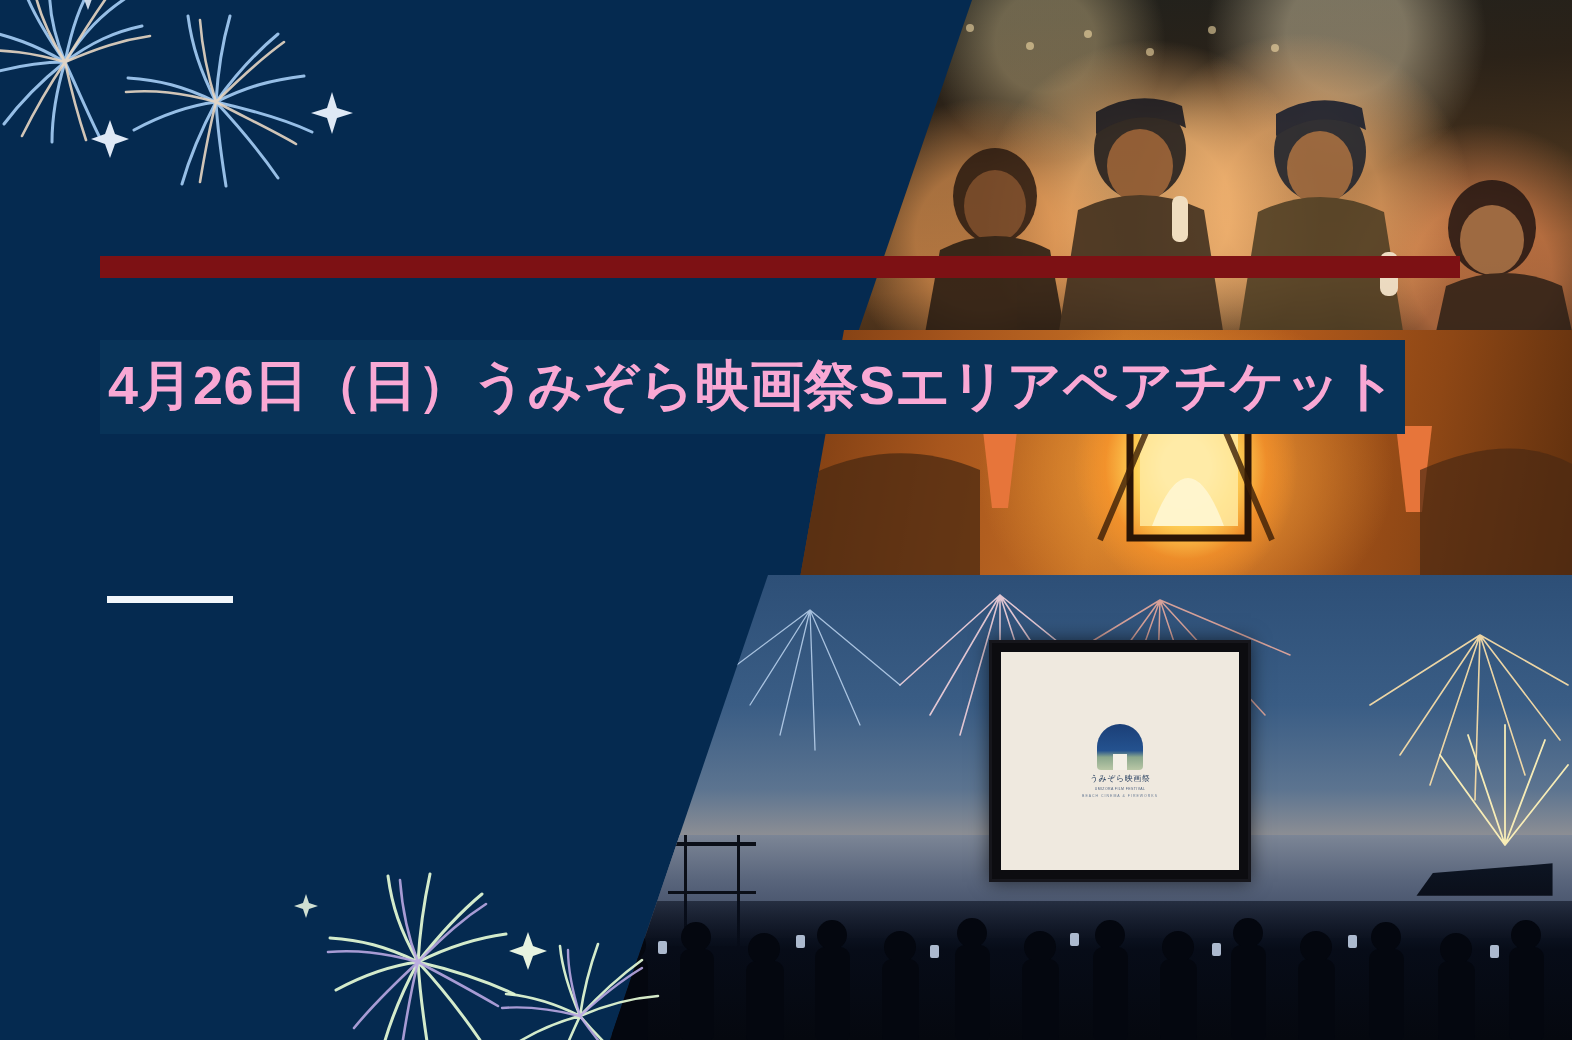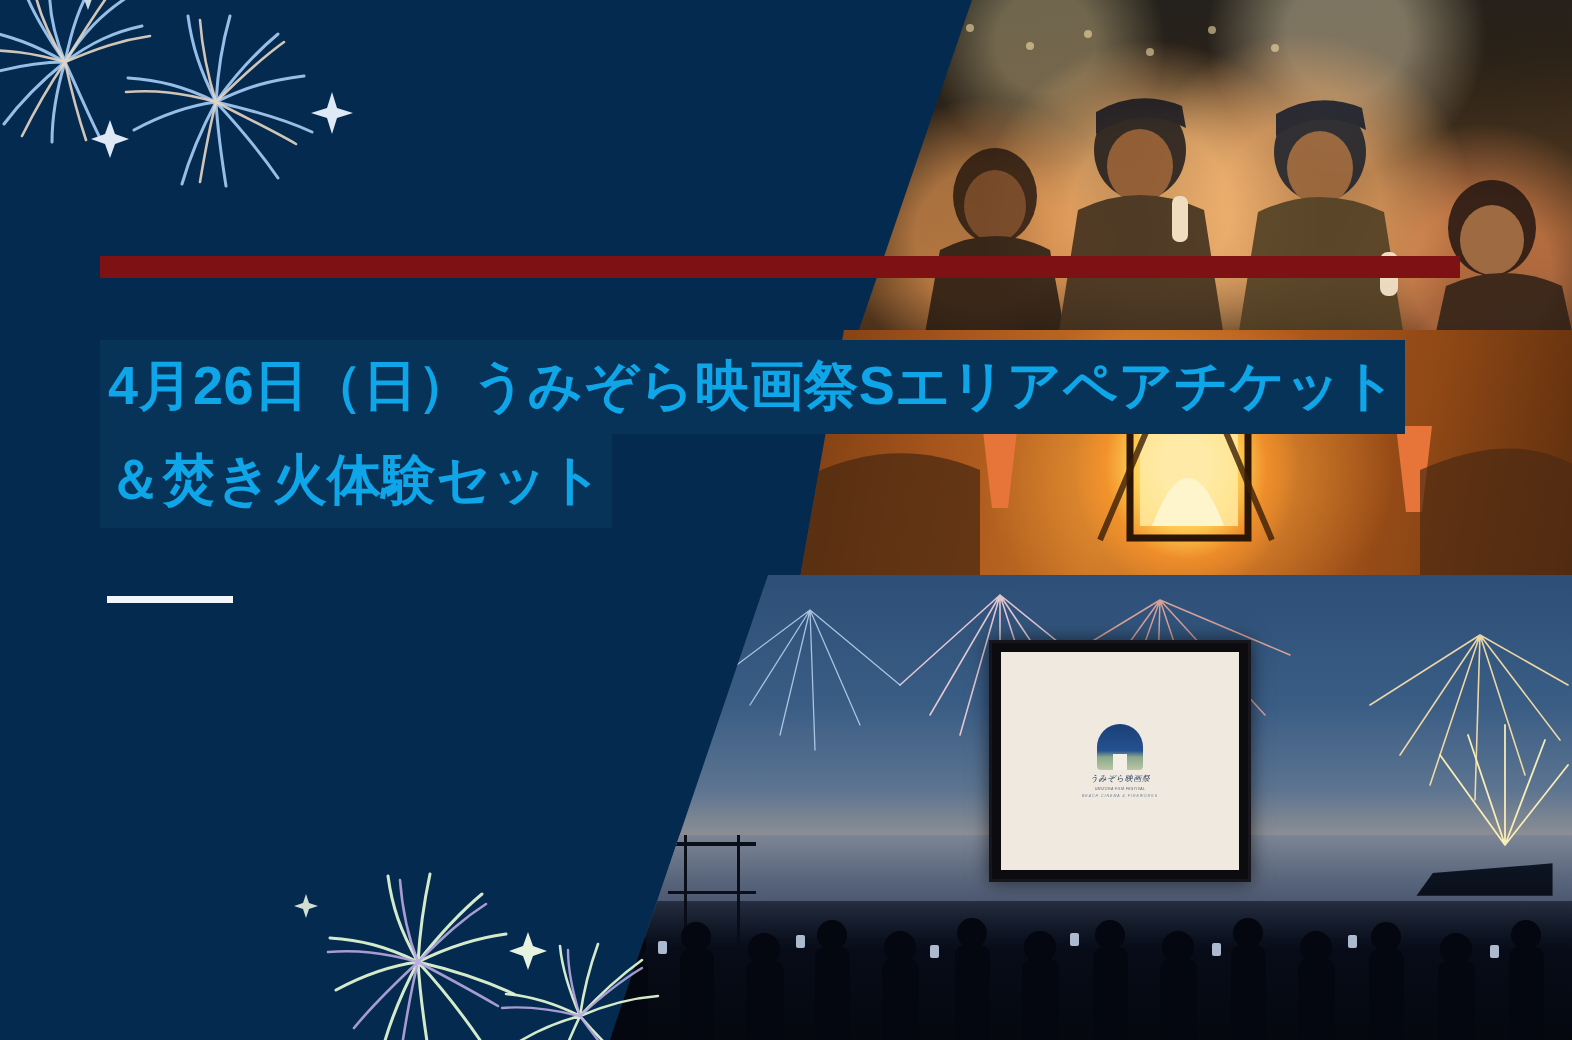--- a/index.html
+++ b/index.html
@@ -69,21 +69,20 @@
     opacity:.95;
   }
   .photo-bottom .crowd{
     position:absolute;left:0;right:0;bottom:0;height:30%;
     background:linear-gradient(180deg,rgba(6,12,26,.55) 0%,#070c18 35%,#05080f 100%);
   }
   .screen-frame{
     position:absolute;left:40%;top:14%;width:27%;height:52%;
     background:#0c0c10;border:3px solid #16161c;
     box-shadow:0 0 18px rgba(0,0,0,.6);
-    font-style:italic;
   }
   .screen-canvas{
     position:absolute;inset:9px;
     background:#efe9df;
     display:flex;align-items:center;justify-content:center;
   }
   .logo-wrap{display:flex;flex-direction:column;align-items:center;gap:3px;}
   .logo-dome{
     width:46px;height:46px;border-radius:23px 23px 4px 4px;
     background:linear-gradient(180deg,#1b3f77 0%,#24528f 58%,#8aa78c 72%,#b9c7a6 100%);
@@ -115,21 +114,21 @@
     background:#7d1114;
   }
   .tagline{
     position:absolute;left:6px;top:0;
     font-size:41px;line-height:1;color:#ffffff;
     font-weight:400;letter-spacing:.5px;white-space:nowrap;
   }
 
   .title{
     position:absolute;left:100px;top:340px;width:1440px;
-    font-size:54px;line-height:1.52;color:#0ea5e9;font-weight:700;
+    font-size:54px;line-height:1.52;color:#f9a8d4;font-weight:700;
     letter-spacing:.5px;
   }
   .title .tl{
     display:inline-block;background:#083358;
     padding:4px 8px 8px 8px;
   }
 
   .rule{
     position:absolute;left:107px;top:596px;width:126px;height:7px;
     background:#f2f6fb;
@@ -342,18 +341,17 @@
       <path d="M56 54 l3 9 l9 3 l-9 3 l-3 9 l-3 -9 l-9 -3 l9 -3z" opacity=".9"></path>
     </g>
   </svg>
 
   <div class="tagline-wrap">
     <div class="tagline-bar"></div>
   </div>
 
   <div class="title">
     <span class="tl">4月26日（日）うみぞら映画祭Sエリアペアチケット</span><br>
-    <span class="tl">＆焚き火体験セット</span>
   </div>
 
   <div class="rule"></div>
 
 </div>
 
 </body></html>

